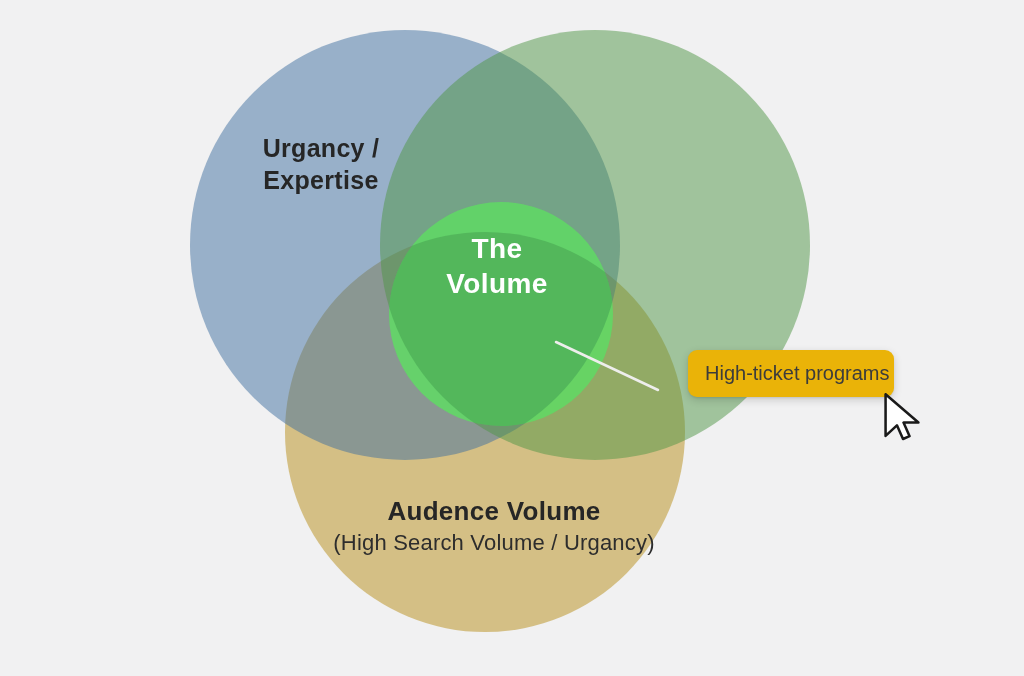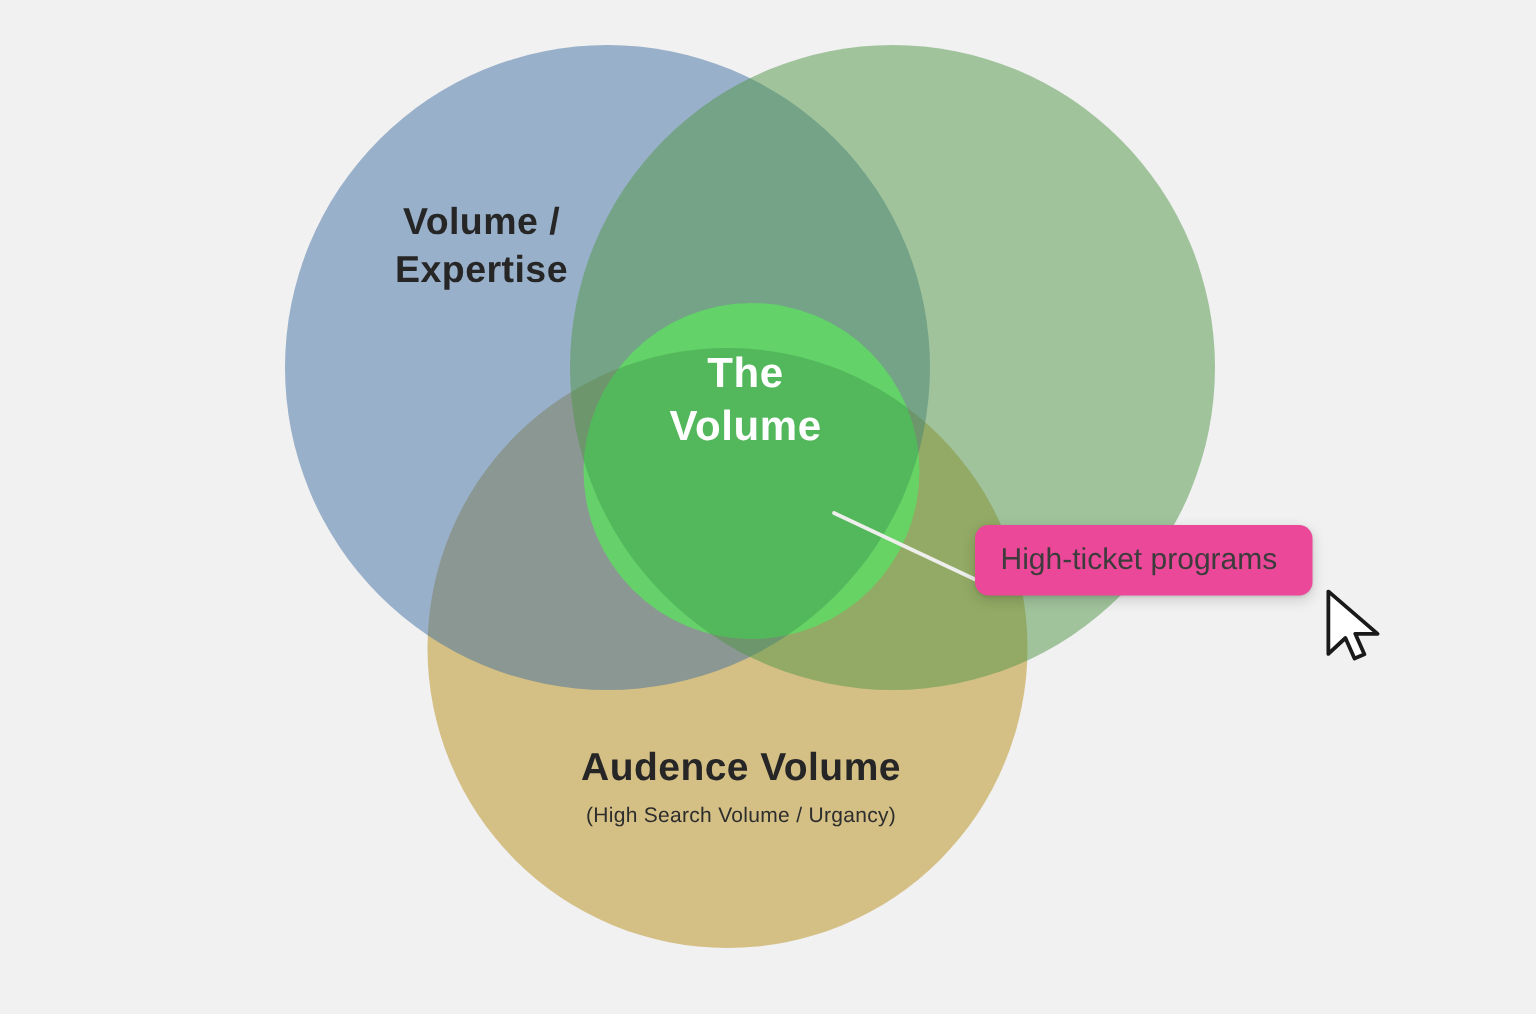--- a/index.html
+++ b/index.html
@@ -18,33 +18,33 @@
 
   .label-passion { left: 321px; top: 132px; }
   .label-passion .h { font-size: 25px; line-height: 32px; }
 
   .label-profitability { left: 668px; top: 107px; }
   .label-profitability .h { font-size: 25px; line-height: 32px; }
   .label-profitability .s { font-size: 21px; line-height: 30px; }
 
   .label-audience { left: 494px; top: 495px; }
   .label-audience .h { font-size: 26px; line-height: 33px; }
-  .label-audience .s { font-size: 14px; line-height: 30px; }
+  .label-audience .s { font-size: 22px; line-height: 30px; }
 
   .label-niche { left: 497px; top: 231px; }
   .label-niche .c {
     font-size: 28px; line-height: 35px; font-weight: bold;
     color: #ffffff; letter-spacing: 0.4px;
   }
 
   .tooltip {
-    position: absolute; left: 650px; top: 350px;
-    background: #ec4899;
+    position: absolute; left: 688px; top: 350px;
+    background: #eab308;
     border-radius: 9px;
-    padding: 11px 23px 11px 17px;
+    padding: 11px 4px 11px 17px;
     box-shadow: 0 3px 9px rgba(0,0,0,0.16), 0 1px 2px rgba(0,0,0,0.08);
   }
   .tooltip .t-line {
     font-size: 20px; line-height: 25px; color: #3c3c3c; white-space: nowrap;
   }
 
   .cursor { position: absolute; left: 884px; top: 393px; }
 </style>
 </head>
 <body style="background: rgb(241, 241, 242);">
@@ -77,21 +77,21 @@
         <g clip-path="url(#clipCenter)">
           <circle cx="485" cy="432" r="200" fill-opacity="0.28" fill="#2d7846"></circle>
         </g>
       </g>
     </g>
 
     <line x1="556" y1="342" x2="658" y2="390" stroke-width="2.5" stroke-linecap="round" stroke="#eeeeec"></line>
   </svg>
 
   <div class="label label-passion">
-    <div class="h">Volume /</div>
+    <div class="h">Urgancy /</div>
     <div class="h">Expertise</div>
   </div>
 
 
   <div class="label label-niche">
     <div class="c">The</div>
     <div class="c">Volume</div>
   </div>
 
   <div class="label label-audience">

